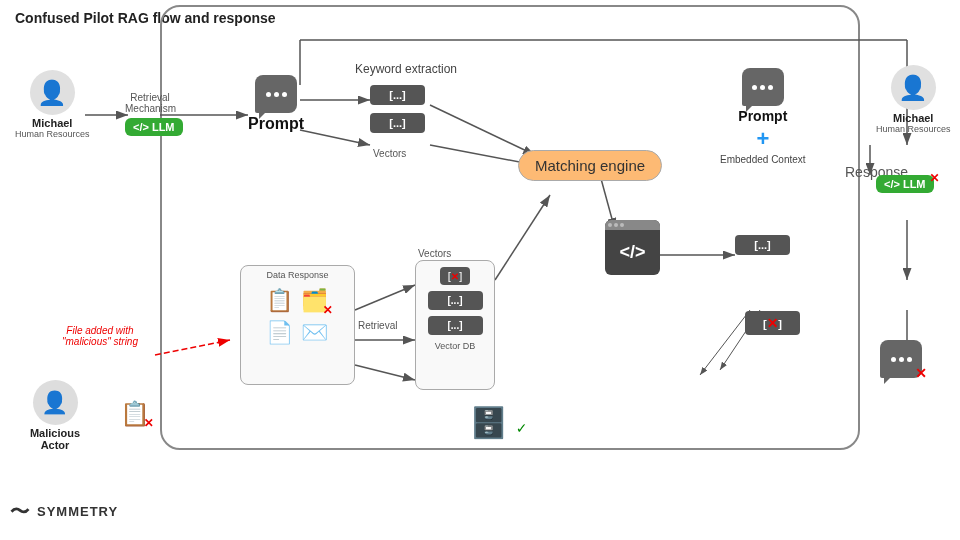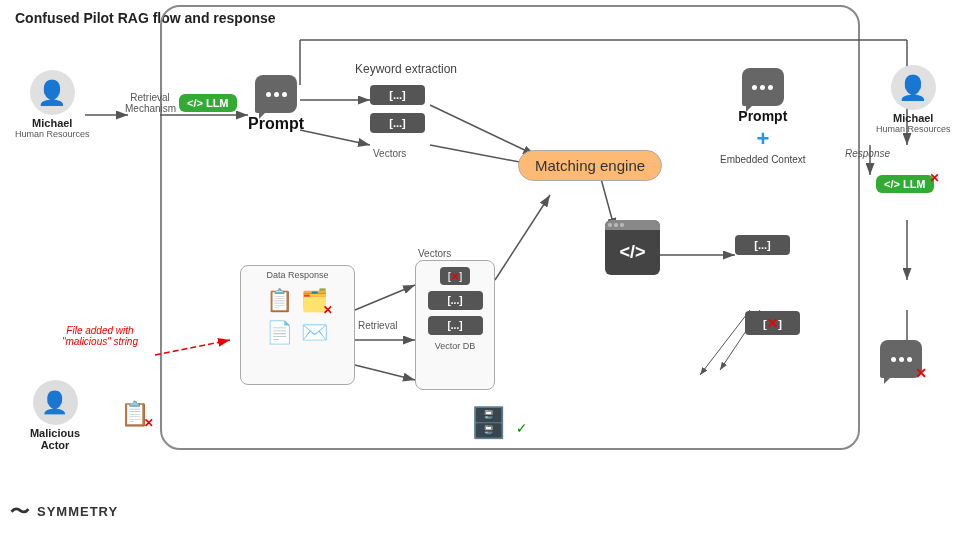--- a/index.html
+++ b/index.html
@@ -316,21 +316,21 @@
   </svg>
 
   <div class="person-card" style="left:15px; top:70px;">
     <div class="avatar-circle">
       <span style="font-size:24px;">👤</span>
     </div>
     <div class="person-name">Michael</div>
     <div class="person-role">Human Resources</div>
   </div>
 
-  <div style="position:absolute; left:125px; top:92px; display:flex; flex-direction:row; align-items:center; gap:4px;">
+  <div style="position:absolute; left:125px; top:92px; display:flex; flex-direction:column; align-items:flex-start; gap:4px;">
     <div class="mechanism-label" style="max-width:50px; text-align:center;">Retrieval Mechanism</div>
     <div class="llm-badge">
       <span>&lt;/&gt;</span>
       <span>LLM</span>
     </div>
   </div>
 
   <div style="position:absolute; left:248px; top:75px;">
     <div style="display:flex; flex-direction:column; align-items:center; gap:2px;">
       <div class="chat-bubble-icon">
@@ -450,21 +450,21 @@
   <div class="red-dashed-label" style="left:55px; top:325px; max-width:90px;">File added with "malicious" string</div>
 
   <div class="person-card" style="left:876px; top:65px;">
     <div class="avatar-circle">
       <span style="font-size:24px;">👤</span>
     </div>
     <div class="person-name">Michael</div>
     <div class="person-role">Human Resources</div>
   </div>
 
-  <div style="position:absolute; left:845px; top:148px; font-size:10px; color:#555;font-style:italic;">Response</div>
+  <div style="position:absolute; left:845px; top:164px; font-size:14px; color:#555;">Response</div>
 
   <div style="position:absolute; left:876px; top:175px;">
     <div class="llm-badge" style="position:relative;">
       <span>&lt;/&gt;</span>
       <span>LLM</span>
       <span style="position:absolute; top:-4px; right:-6px; color:#e00; font-size:12px; font-weight:900;">✕</span>
     </div>
   </div>
 
 

